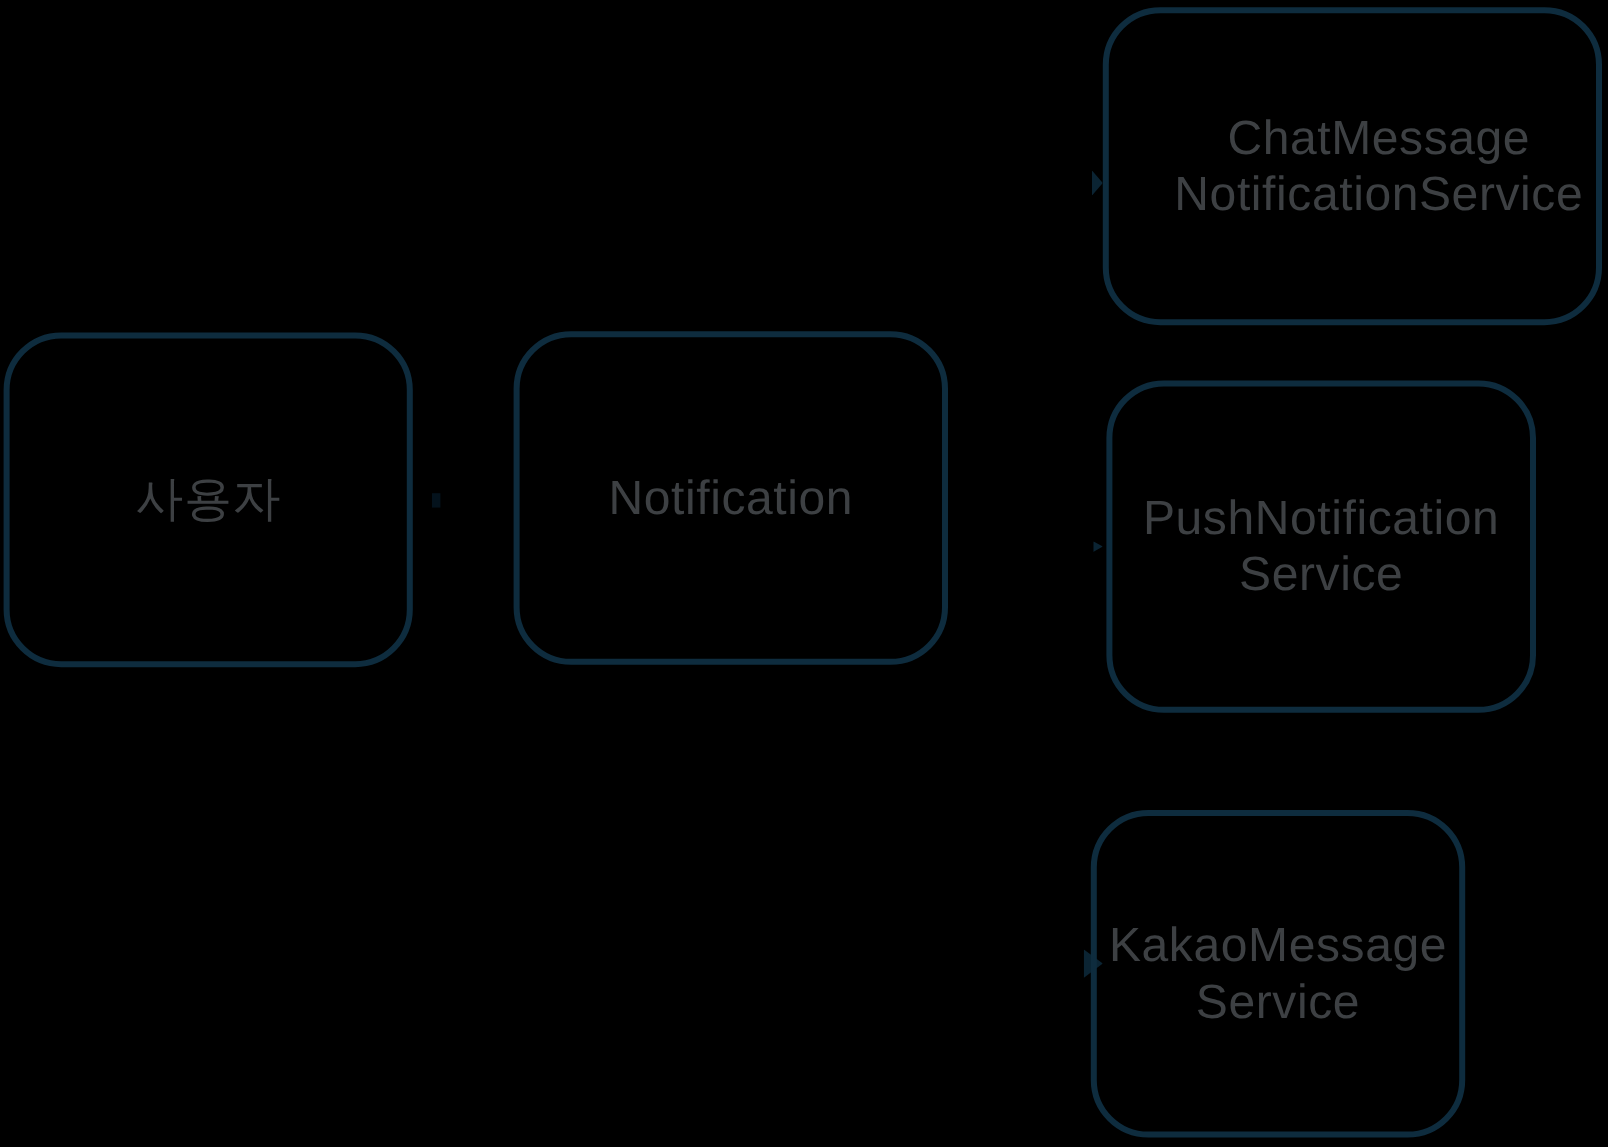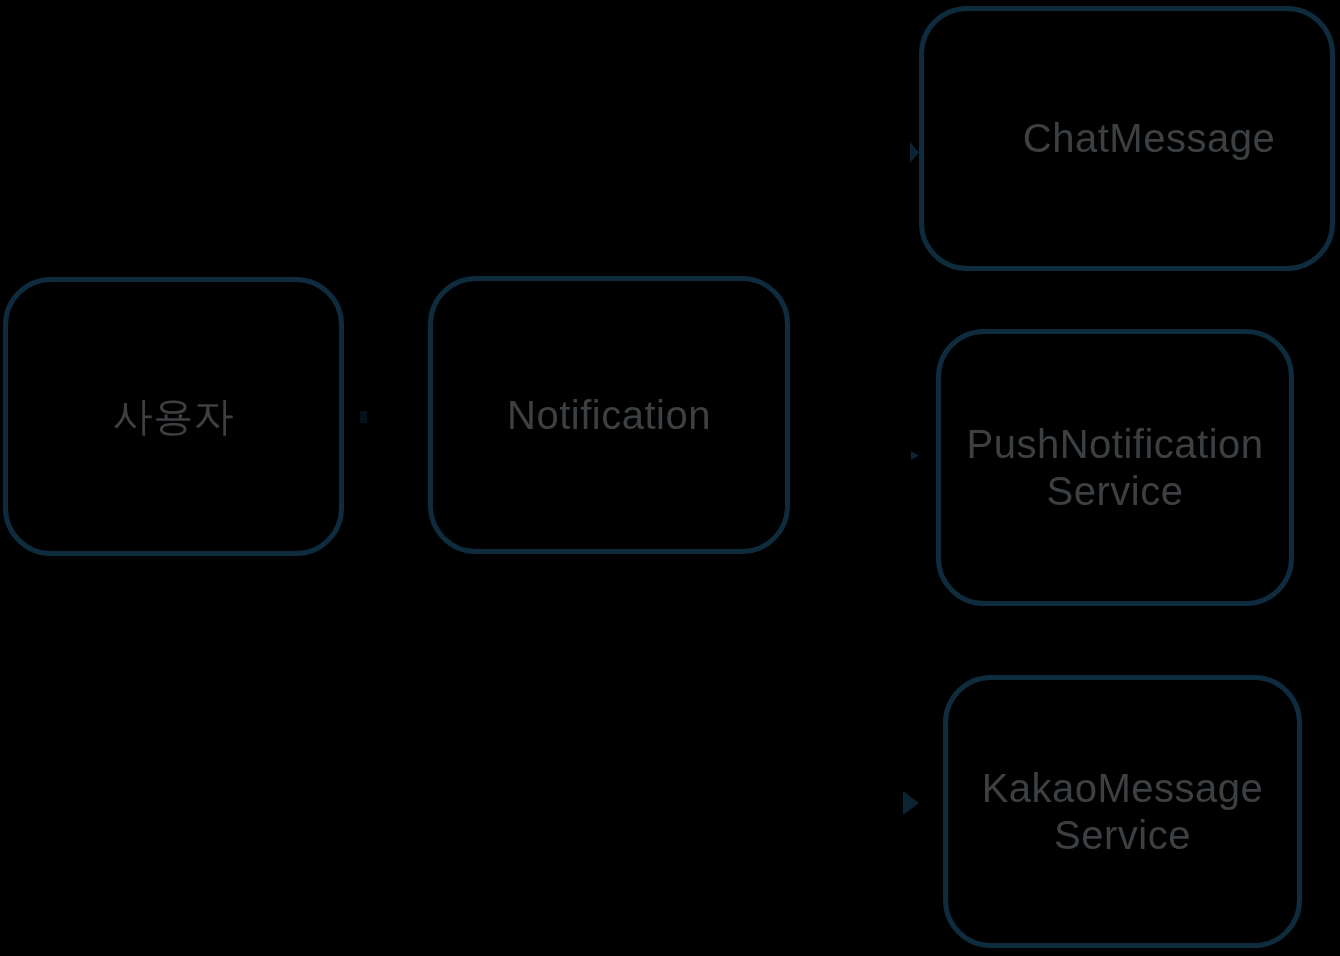--- a/index.html
+++ b/index.html
@@ -34,22 +34,22 @@
     letter-spacing: 0.5px;
   }
   .node .label span {
     display: block;
     white-space: nowrap;
   }
   
   .node-user      { left: 3px;   top: 277px; width: 341px; height: 279px; }
   .node-executor  { left: 428px; top: 276px; width: 362px; height: 278px; }
   .node-chat      { left: 919px; top: 6px;   width: 416px; height: 265px; padding-left: 44px; }
-  .node-push      { left: 922px; top: 329px; width: 358px; height: 277px; margin-left: 14px; }
-  .node-kakao     { left: 943px; top: 675px; width: 359px; height: 273px; }
+  .node-push      { left: 922px; top: 317px; width: 358px; height: 277px; }
+  .node-kakao     { left: 909px; top: 675px; width: 312px; height: 273px; }
 
   
   .arrow-frag {
     position: absolute;
     background: #0b2433;
   }
   .arrow-frag.tri {
     clip-path: polygon(0 0, 100% 50%, 0 100%);
   }
   .frag-chat  { left: 910px; top: 142px; width: 9px;  height: 21px; }
@@ -75,20 +75,21 @@
 
   <div class="node node-executor">
     <div class="label">
       <span>Notification</span>
     </div>
   </div>
 
   <div class="node node-chat">
     <div class="label">
       <span>ChatMessage</span>
+      <span>NotificationService</span>
     </div>
   </div>
 
   <div class="node node-push">
     <div class="label">
       <span>PushNotification</span>
       <span>Service</span>
     </div>
   </div>
 

